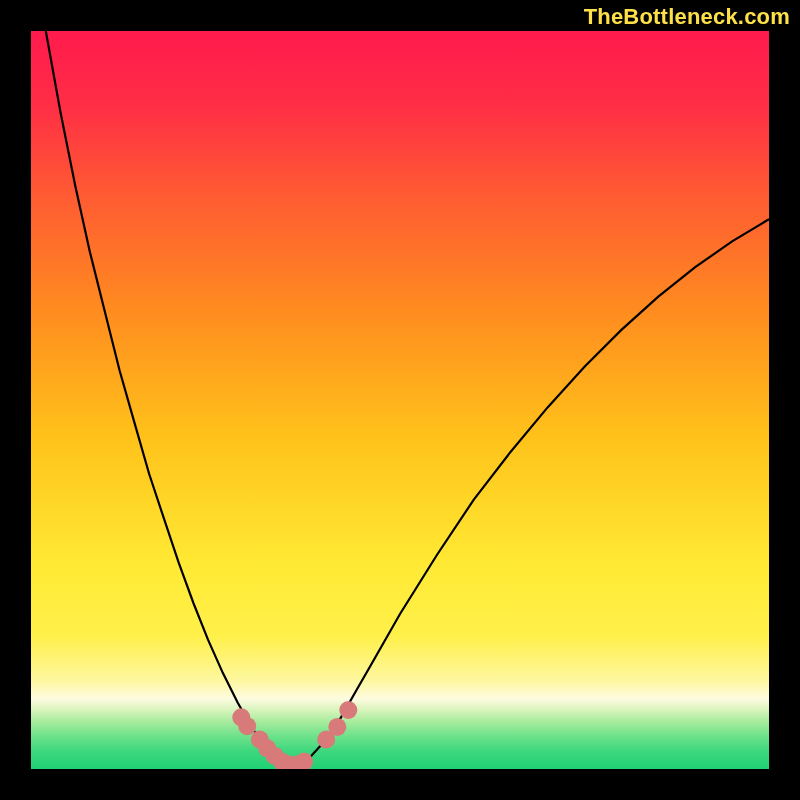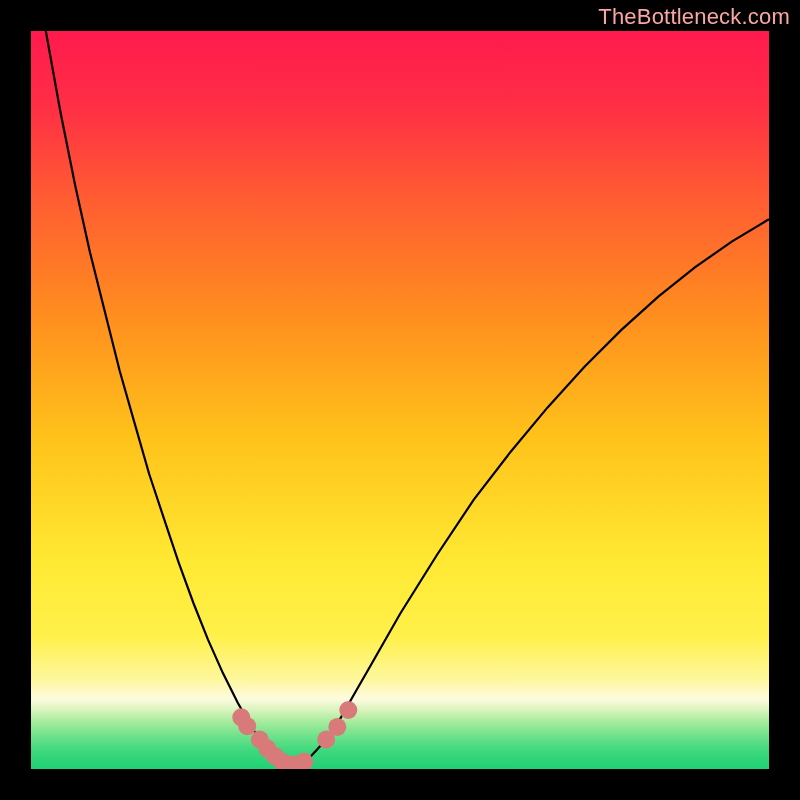--- a/index.html
+++ b/index.html
@@ -16,23 +16,23 @@
     left: 0;
     top: 0;
     width: 800px;
     height: 800px;
     background: #000;
   }
   .attr {
     position: absolute;
     top: 4px;
     right: 10px;
-    color: #fca5a5;
+    color: #fde047;
     font-size: 22px;
-    font-weight: 400;
+    font-weight: 700;
     letter-spacing: 0.2px;
   }
   svg {
     position: absolute;
     left: 0;
     top: 0;
   }
 </style>
 </head>
 <body>

